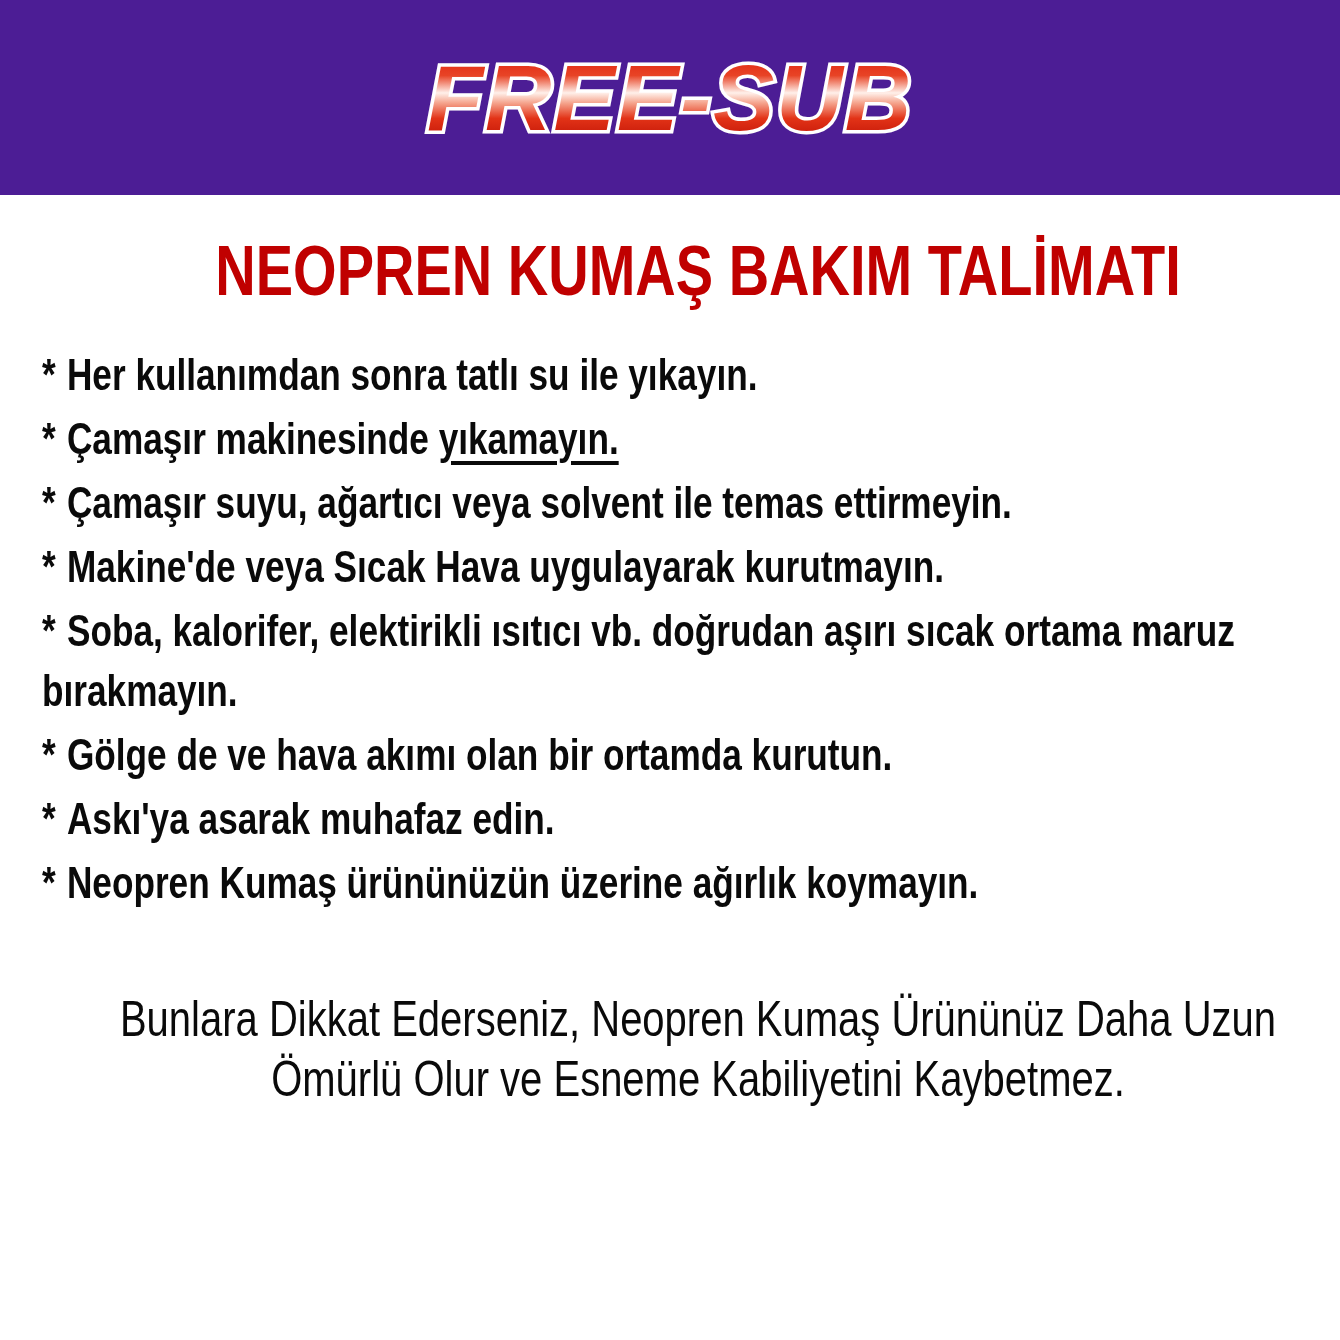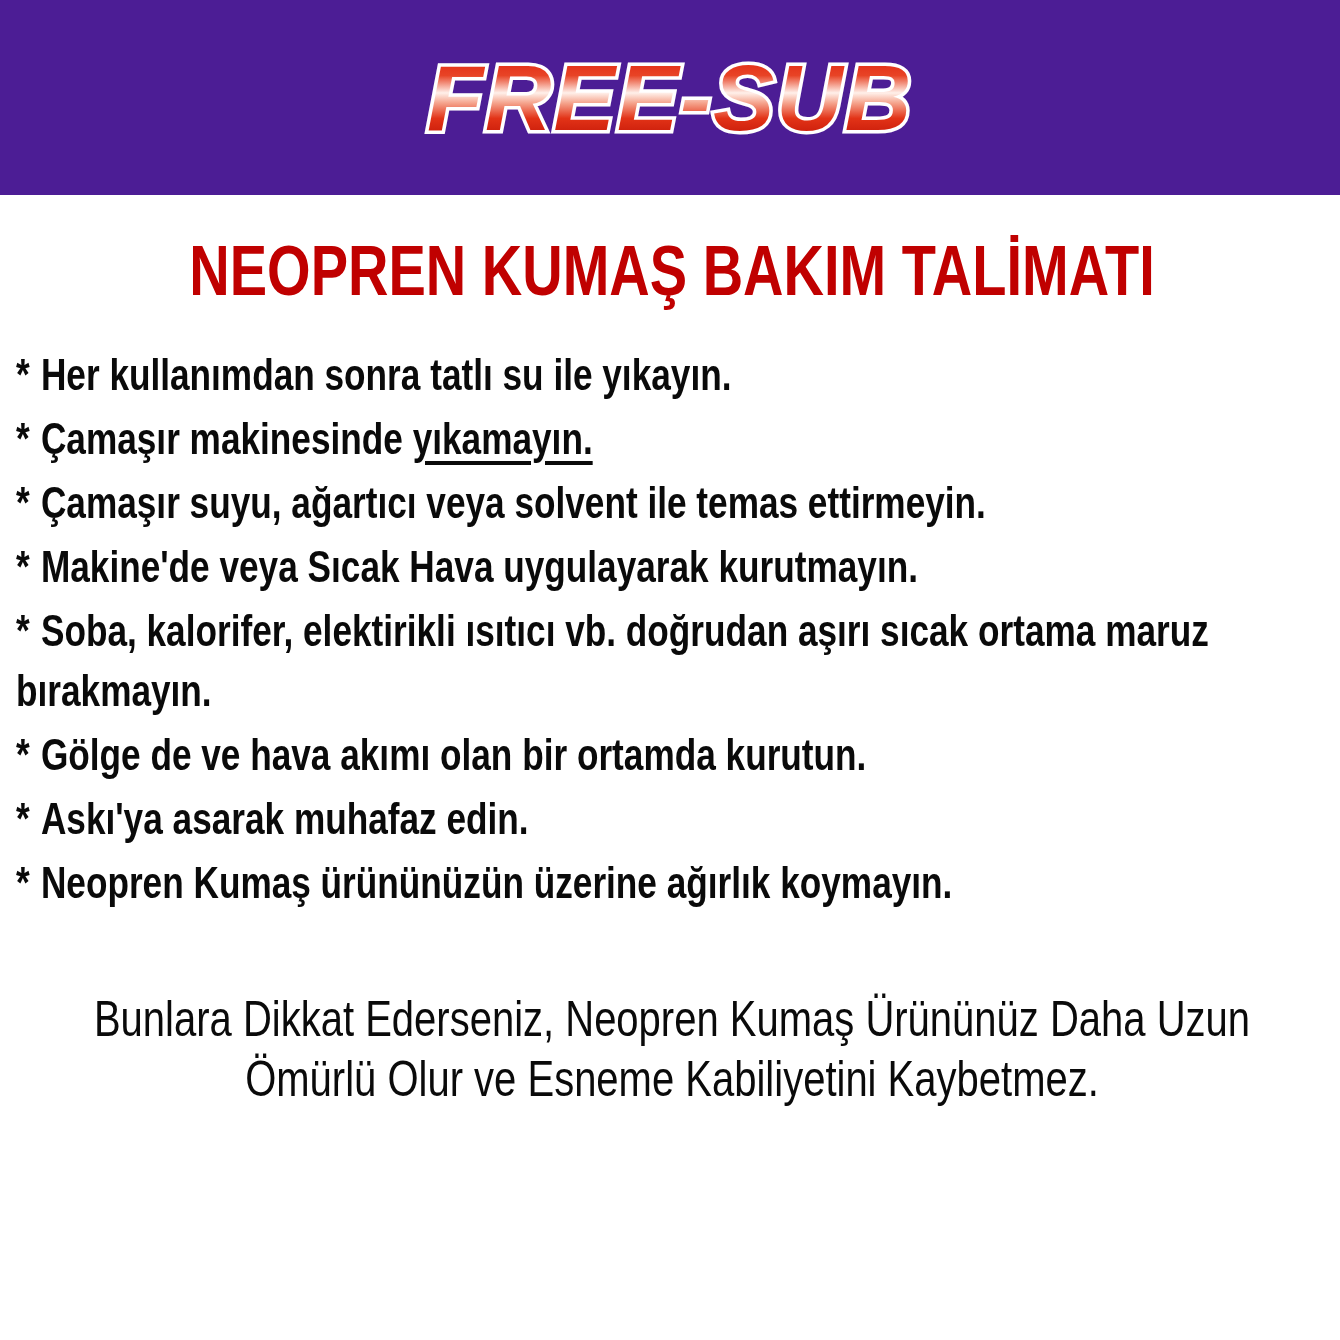--- a/index.html
+++ b/index.html
@@ -43,21 +43,21 @@
     background: linear-gradient(180deg,
       #df1505 0%, #e84426 28%, #fff0ea 45%,
       #f5a38c 55%, #e23317 70%, #b50800 100%);
     -webkit-background-clip: text;
     background-clip: text;
     color: transparent;
   }
 
   
   .content {
-    padding: 40px 0 0 16px;
+    padding: 40px 0 0 42px;
   }
   
   .squeeze {
     width: 1640px;
     transform: scaleX(0.80);
     transform-origin: left top;
   }
 
   .doc-title {
     margin: 0 0 36px 0;

